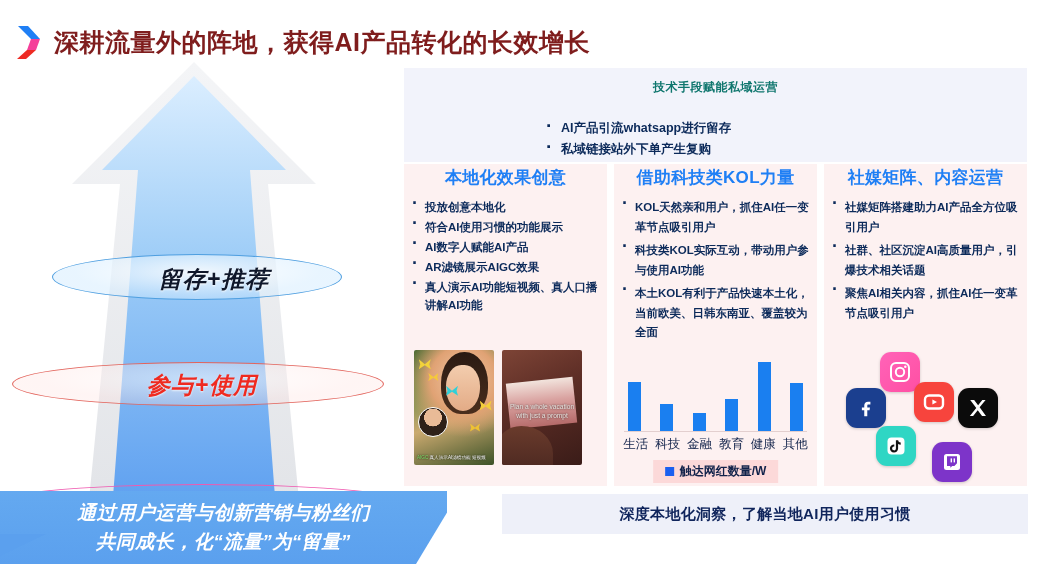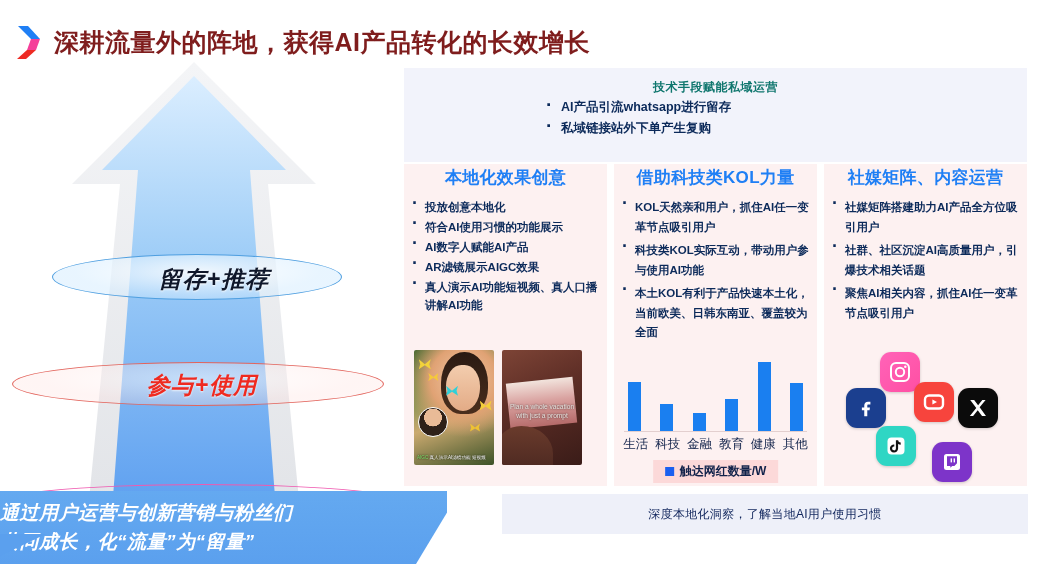--- a/index.html
+++ b/index.html
@@ -46,38 +46,38 @@
   .lbl-3{ left:0; top:437px; color:#f4187f; text-shadow:0 1px 2px rgba(255,255,255,.6); }
 
   
   .bl-banner{
     position:absolute; left:0; top:491px; width:447px; height:73px;
     background:linear-gradient(180deg,#64a9f0 0%,#5ba0ee 100%);
   }
   .bl-banner .txt{
     position:absolute; left:0; right:0; top:7px;
     color:#ffffff; font-weight:bold; font-style:italic; font-size:19px;
-    line-height:29px; text-align:left; letter-spacing:.5px;
+    line-height:29px; text-align:center; letter-spacing:.5px;
   }
   .bl-corner{
     position:absolute; left:416px; top:491px; width:44px; height:73px;
     background:#fff;
     clip-path:polygon(100% 0, 100% 100%, 0 100%);
   }
 
   
   .tr-banner{
     position:absolute; left:404px; top:68px; width:623px; height:94px;
     background:#f2f3fb;
   }
   .tr-title{
     text-align:center; color:#0f766e; font-weight:bold; font-size:12px;
     padding-top:11px; letter-spacing:.5px;
   }
-  .tr-list{ margin-top:1px; padding-left:140px; }
+  .tr-list{ margin-top:22px; padding-left:140px; }
   .tr-list li{
     list-style:none; position:relative; color:#0c2a5a; font-size:12.5px;
     font-weight:bold; line-height:21px; padding-left:17px;
   }
   .tr-list li:before{
     content:"·"; position:absolute; left:2px; top:-3px;
     font-size:19px; color:#0c2a5a;
   }
 
   
@@ -164,21 +164,21 @@
   .s-yt{ left:90px;  top:32px; background:#f7443d; }
   .s-x { left:134px; top:38px; background:#0b0b0b; }
   .s-tt{ left:52px;  top:76px; background:#2fd6c4; }
   .s-tw{ left:108px; top:92px; background:#7d34c9; }
 
   
   .br-banner{
     position:absolute; left:502px; top:494px; width:526px; height:40px;
     background:#eef0f9; display:flex; align-items:center; justify-content:center;
   }
-  .br-banner .txt{ color:#10255c; font-weight:normal; font-size:12px; letter-spacing:.3px; }
+  .br-banner .txt{ color:#10255c; font-weight:bold; font-size:15px; letter-spacing:.3px; }
   .br-tri{
     position:absolute; left:0px; top:534px; width:46px; height:22px;
     background:#5ba0ee; clip-path:polygon(0 0, 100% 0, 0 100%);
   }
 </style>
 </head>
 <body>
 
 <div class="slide">
 

